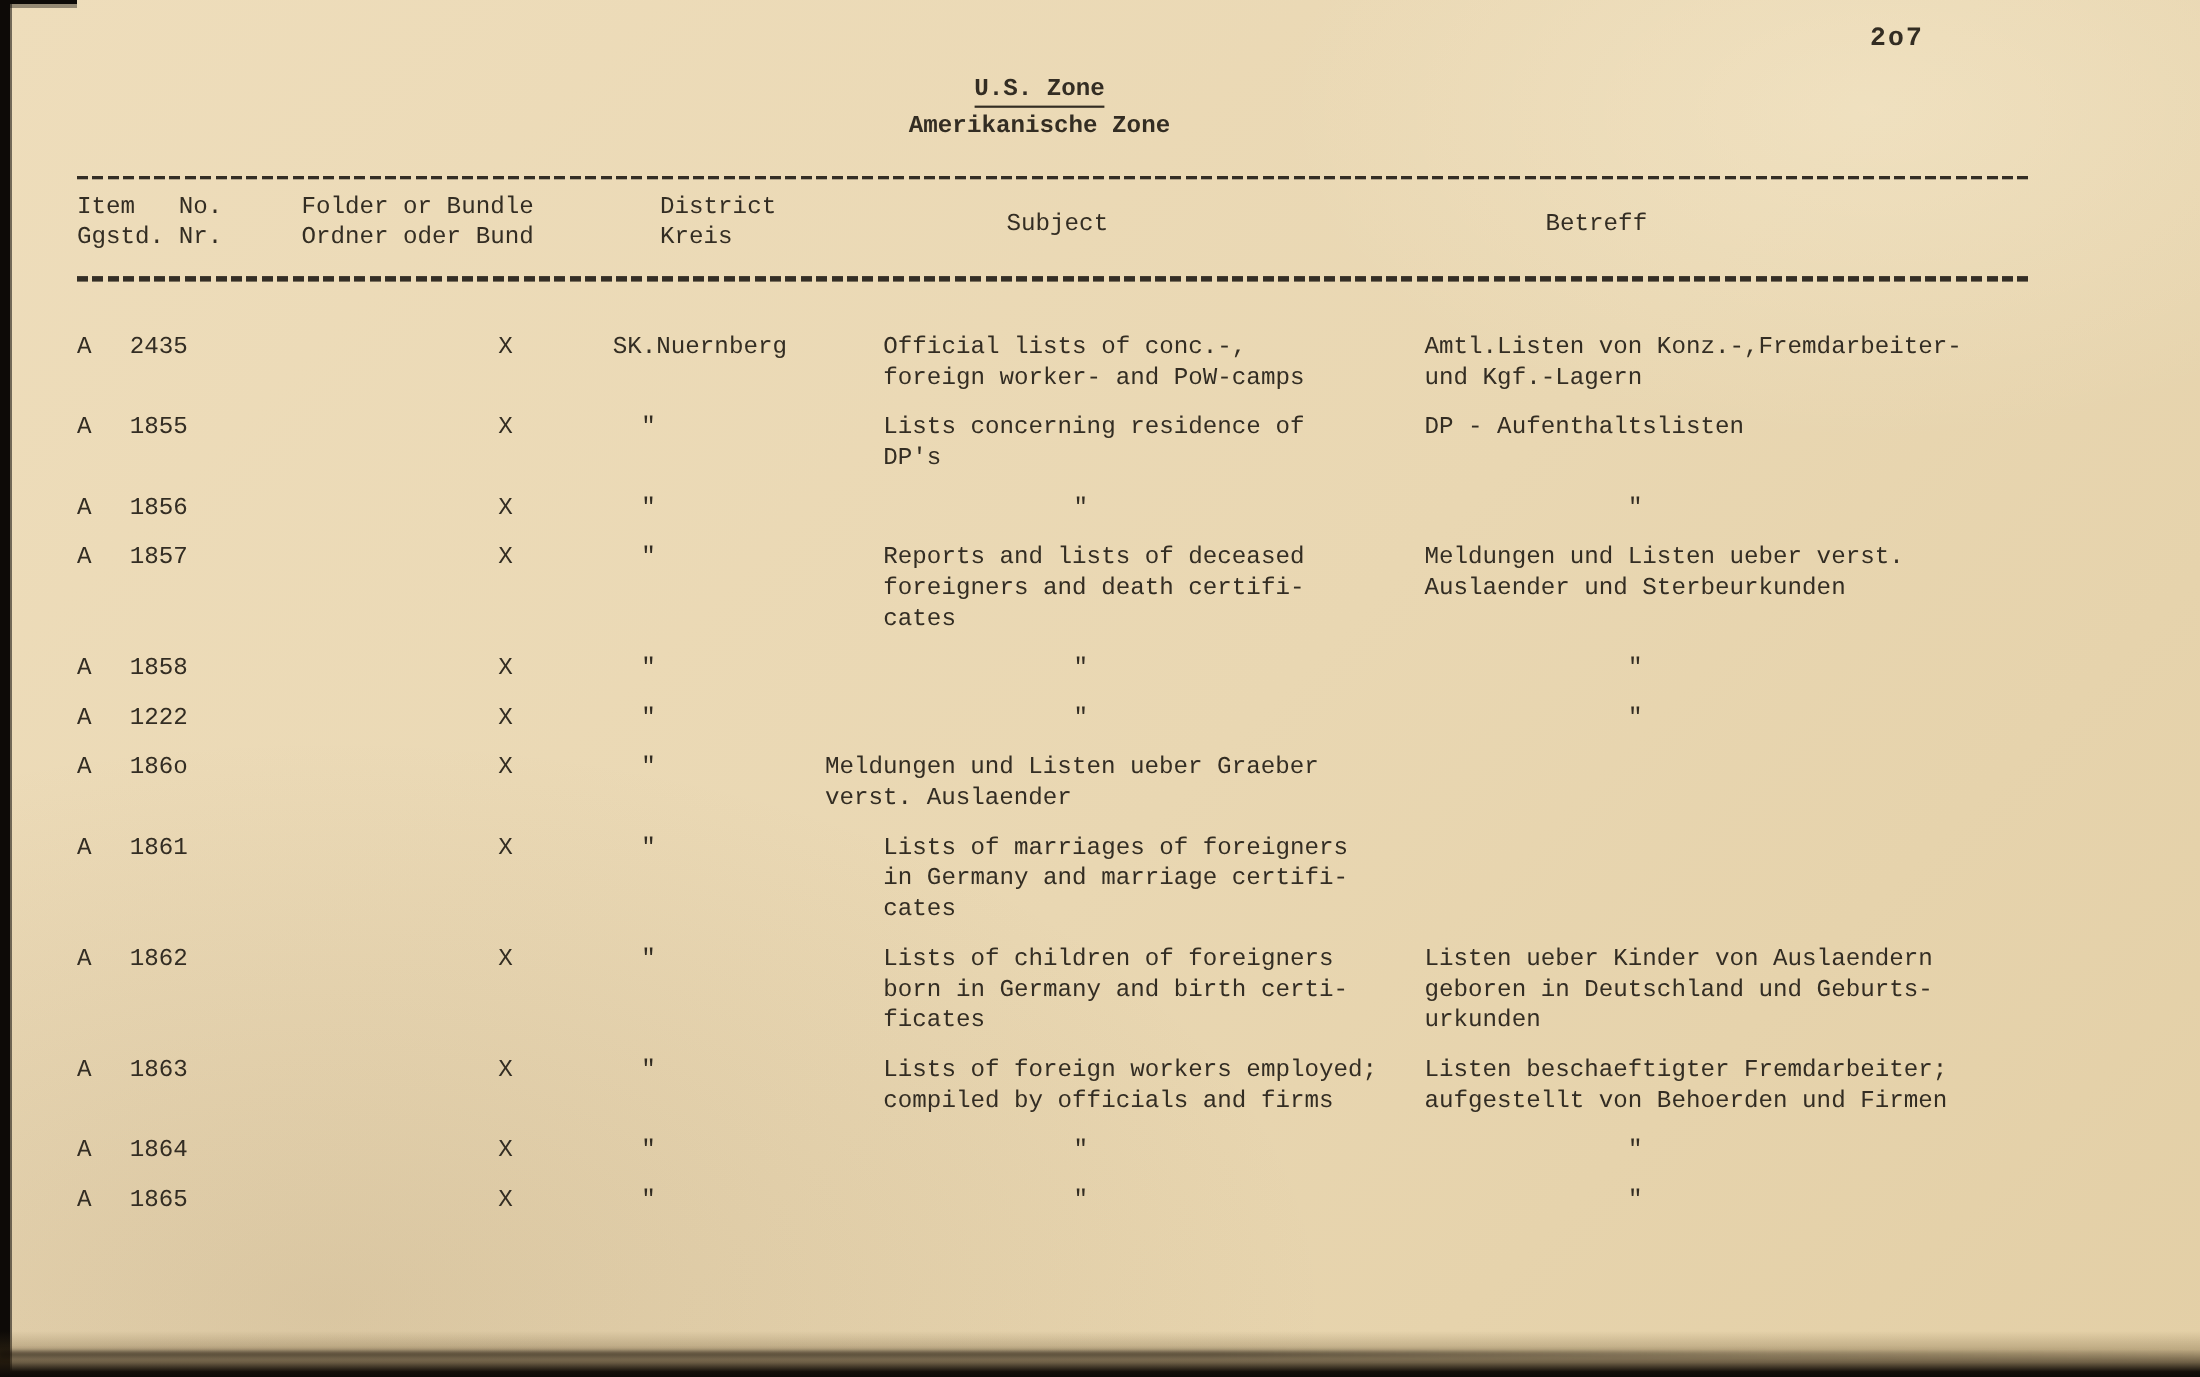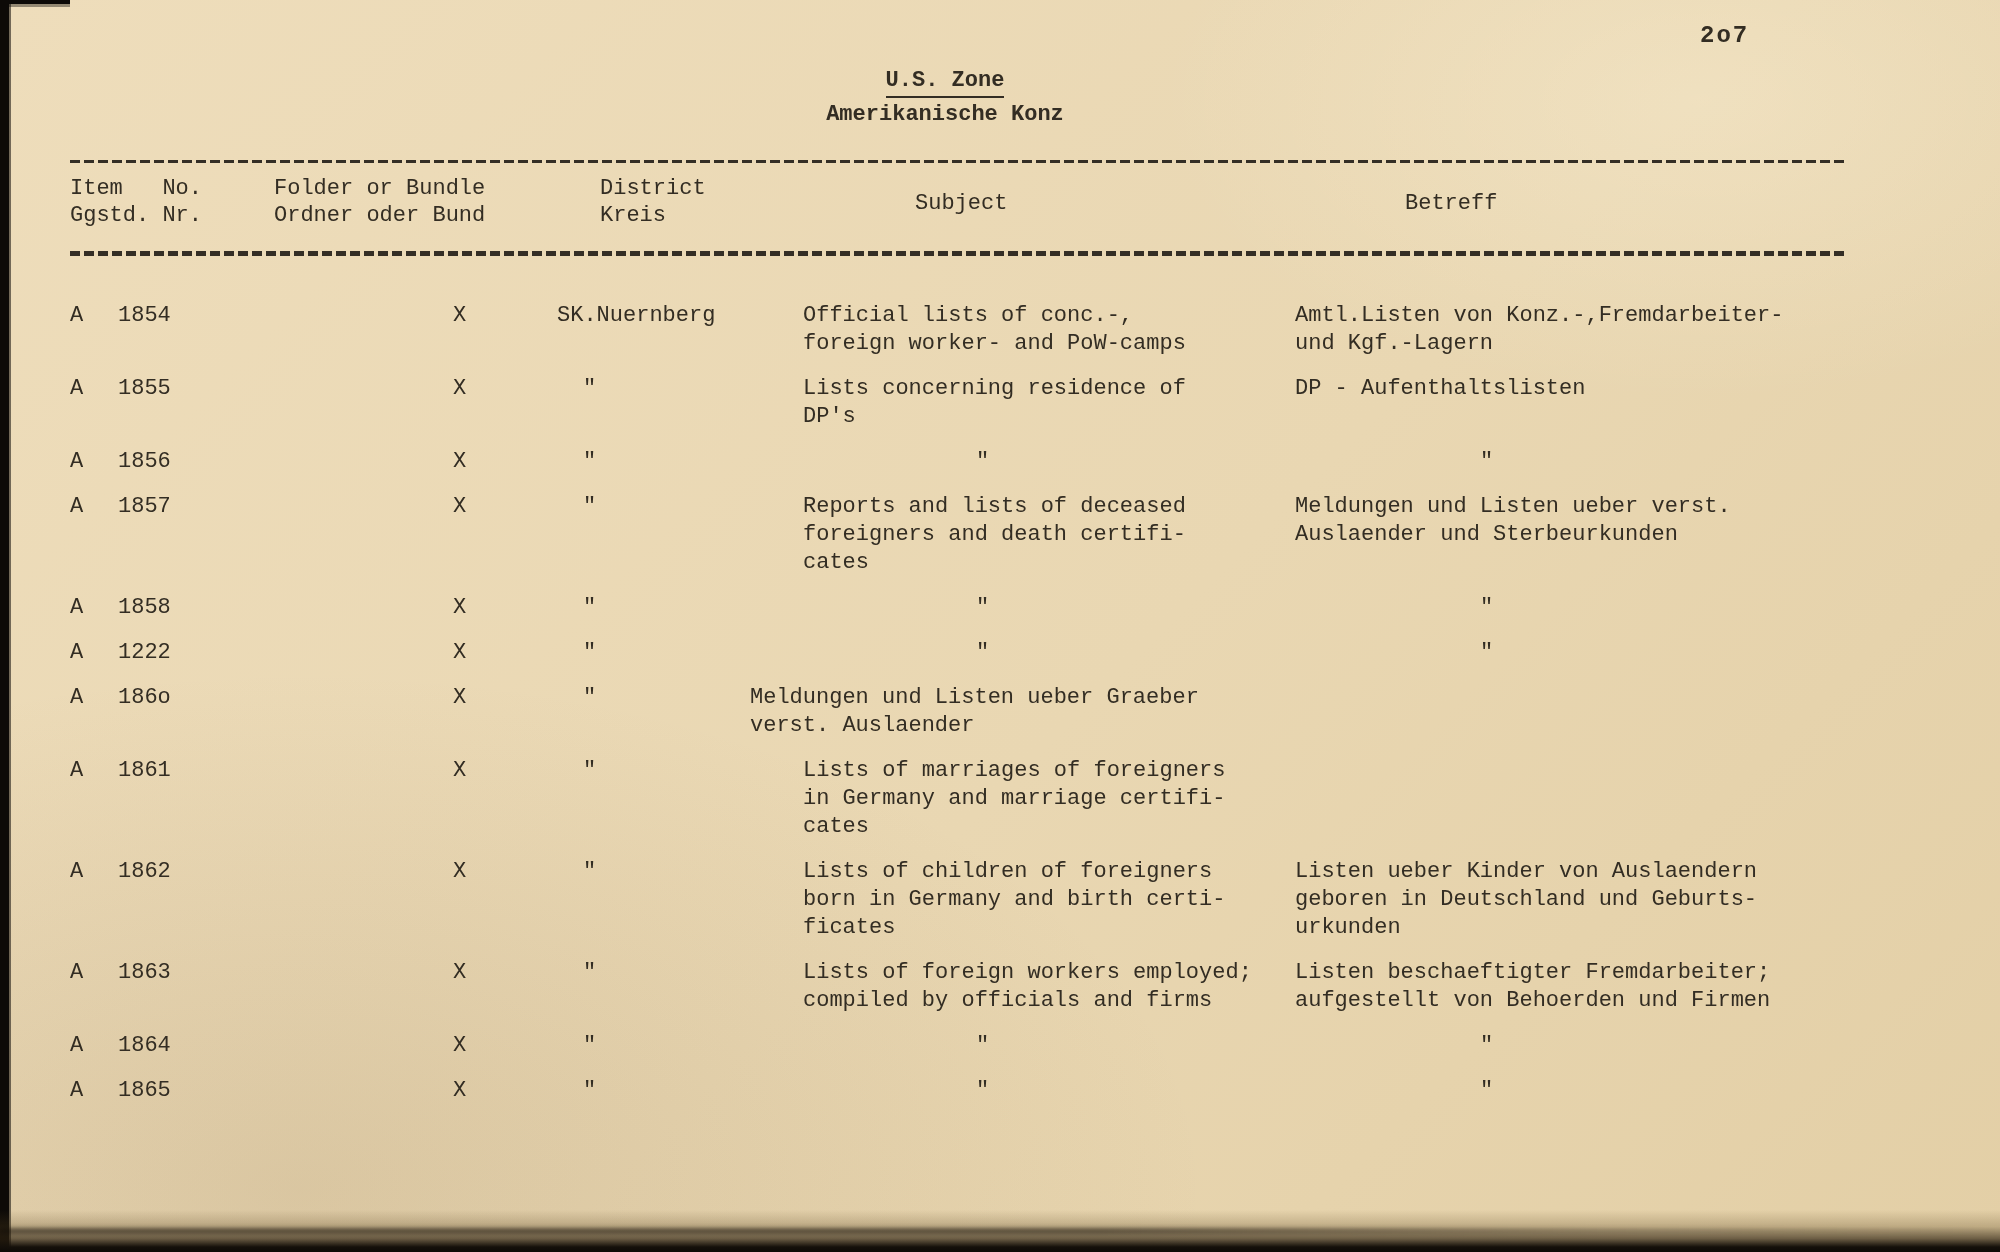--- a/index.html
+++ b/index.html
@@ -88,21 +88,21 @@
 
 <div class="page">
 
   <div class="edge-left"></div>
   <div class="corner-tl"></div>
 
   <div class="page-number">2o7</div>
 
   <div class="title-block">
     <div><span class="title-main">U.S. Zone</span></div>
-    <div class="title-sub">Amerikanische Konz</div>
+    <div class="title-sub">Amerikanische Zone</div>
   </div>
 
   <div class="content">
     <div class="dashline"></div>
 
     <div class="thead">
       <div class="h h-item"><span>Item   No.</span>
 <span>Ggstd. Nr.</span></div>
       <div class="h h-folder"><span>Folder or Bundle</span>
 <span>Ordner oder Bund</span></div>
@@ -111,21 +111,21 @@
       <div class="h h-subject">Subject</div>
       <div class="h h-betreff">Betreff</div>
     </div>
 
     <div class="dashline heavy"></div>
 
     <div class="tbody">
 
       <div class="row">
         <div class="cell c-item">A</div>
-        <div class="cell c-no">1854</div>
+        <div class="cell c-no">2435</div>
         <div class="cell c-folder">X</div>
         <div class="cell c-district">SK.Nuernberg</div>
         <div class="cell c-subject">Official lists of conc.-,
 foreign worker- and PoW-camps</div>
         <div class="cell c-betreff">Amtl.Listen von Konz.-,Fremdarbeiter-
 und Kgf.-Lagern</div>
       </div>
 
       <div class="row">
         <div class="cell c-item">A</div>

